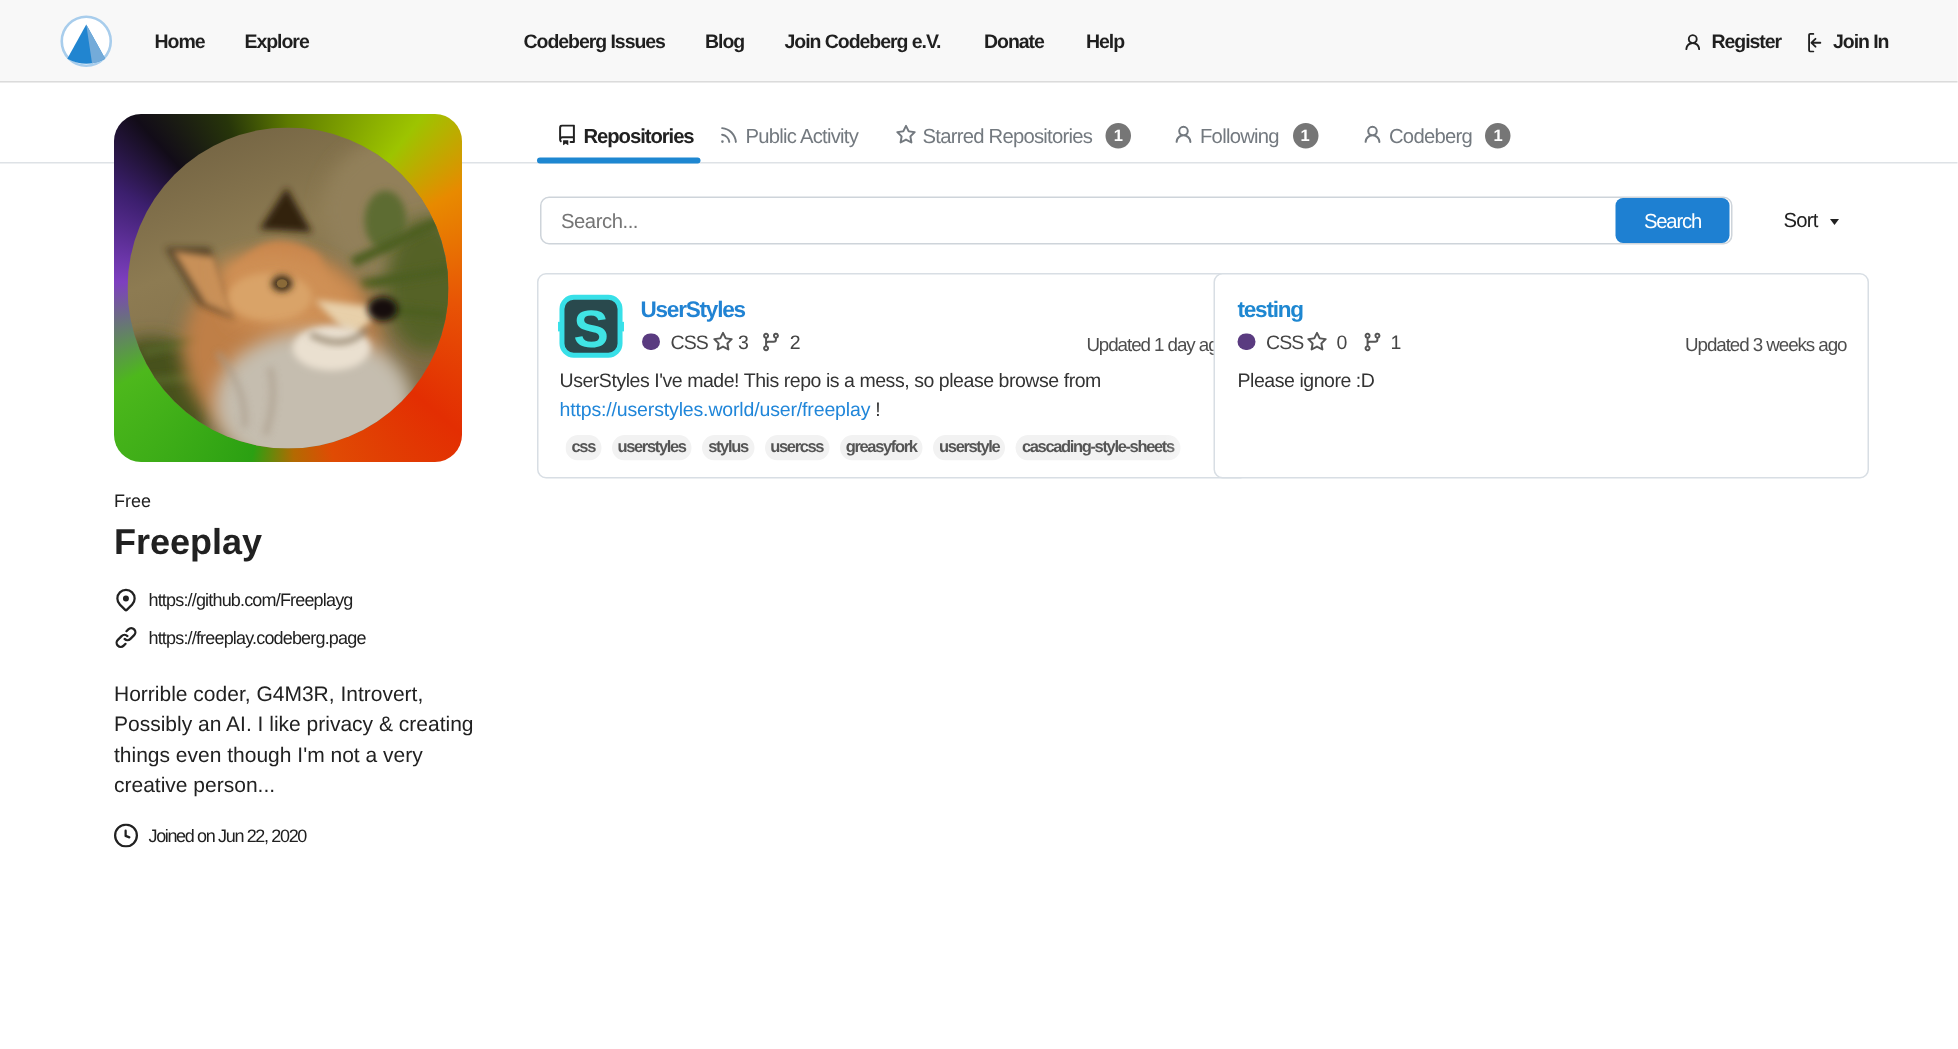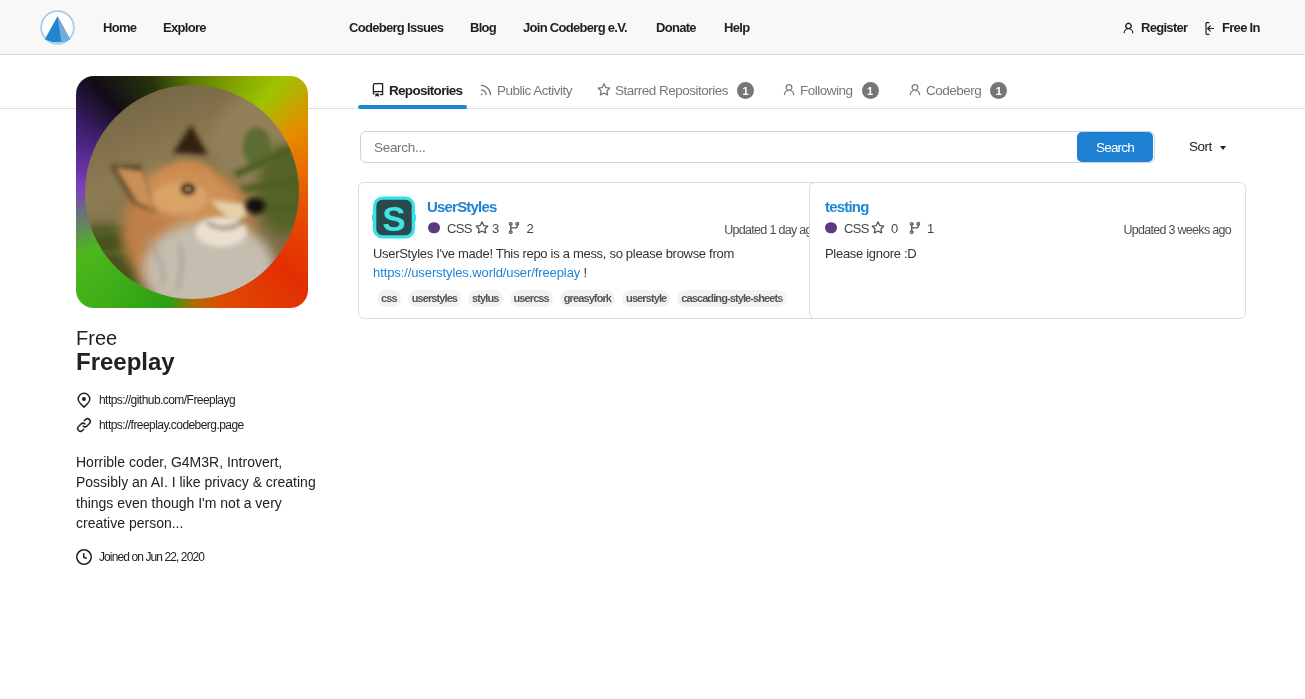--- a/index.html
+++ b/index.html
@@ -32,21 +32,21 @@
 
 #avatar { position:absolute; left:76px; top:76px; width:232px; height:232px;
   border-radius:18px; z-index:3; overflow:hidden;
   background:conic-gradient(from 0deg,
     #5d7a00 0deg, #9dc400 38deg, #e88a00 60deg, #e85405 95deg,
     #e32e02 130deg, #e04b04 165deg, #b36a02 178deg,
     #2ba012 192deg, #4db81c 240deg, #7e3fc0 272deg, #3c1f6e 300deg,
     #120c18 318deg, #27350a 340deg, #5d7a00 360deg); }
 #avatar .circ { position:absolute; left:9px; top:9px; width:214px; height:214px;
   border-radius:50%; overflow:hidden; }
-.sname { position:absolute; left:76px; top:326.5px; font-size:20px; color:#212121; }
+.sname { position:absolute; left:76px; top:326.5px; font-size:12px; color:#212121; }
 .uname { position:absolute; left:76px; top:347.5px; font-size:24px; font-weight:700; }
 .srow { position:absolute; left:76px; display:flex; align-items:center; gap:7px;
   font-size:12px; letter-spacing:-0.55px; color:#212121; }
 #bio { position:absolute; left:76px; top:452px; font-size:14px; line-height:20.3px;
   color:#212121; width:270px; }
 
 
 #searchwrap { position:absolute; left:360px; top:131px; width:795px; height:32px;
   border:1px solid #ced4da; border-radius:6px; background:#fff;
   display:flex; align-items:center; }
@@ -100,21 +100,21 @@
   <a class="navlink navright" style="left:1122px">
     <svg class="oct" width="13" height="13" viewBox="0 0 16 16" fill="#212121">
         <path d="M10.561 8.073a6.005 6.005 0 0 1 3.432 5.142.75.75 0 1 1-1.498.07 4.5 4.5 0 0 0-8.99 0 .75.75 0 0 1-1.498-.07 6.004 6.004 0 0 1 3.431-5.142 3.999 3.999 0 1 1 5.123 0ZM10.5 5a2.5 2.5 0 1 0-5 0 2.5 2.5 0 0 0 5 0Z"></path>
       </svg>
     <span>Register</span>
     </a>
   <a class="navlink navright" style="left:1203px">
     <svg class="oct" width="13" height="13" viewBox="0 0 16 16" fill="#212121">
         <path d="M4.75 1.5a.25.25 0 0 0-.25.25v12.5c0 .138.112.25.25.25h2.5a.75.75 0 0 1 0 1.5h-2.5A1.75 1.75 0 0 1 3 14.25V1.75C3 .784 3.784 0 4.75 0h2.5a.75.75 0 0 1 0 1.5ZM13 7.25H7.56l1.97-1.97a.749.749 0 0 0-.326-1.275.749.749 0 0 0-.734.215l-3.25 3.25a.75.75 0 0 0 0 1.06l3.25 3.25a.749.749 0 0 0 1.275-.326.749.749 0 0 0-.215-.734L7.56 8.75H13a.75.75 0 0 0 0-1.5Z"></path>
       </svg>
-    <span>Free In</span>
+    <span>Join In</span>
     </a>
 </div>
 
 <div id="tabstrip">
   <div class="tab active" style="left:371px">
     <svg class="oct" width="14" height="14" viewBox="0 0 16 16" fill="#212121">
         <path d="M2 2.5A2.5 2.5 0 0 1 4.5 0h8.75a.75.75 0 0 1 .75.75v12.5a.75.75 0 0 1-.75.75h-2.5a.75.75 0 0 1 0-1.5h1.75v-2h-8a1 1 0 0 0-.714 1.7.75.75 0 1 1-1.072 1.05A2.495 2.495 0 0 1 2 11.5Zm10.5-1h-8a1 1 0 0 0-1 1v6.708A2.486 2.486 0 0 1 4.5 9h8ZM5 12.25a.25.25 0 0 1 .25-.25h3.5a.25.25 0 0 1 .25.25v3.25a.25.25 0 0 1-.4.2l-1.45-1.087a.249.249 0 0 0-.3 0L5.4 15.7a.25.25 0 0 1-.4-.2Z"></path>
       </svg>
     <span>Repositories</span>
   </div>

